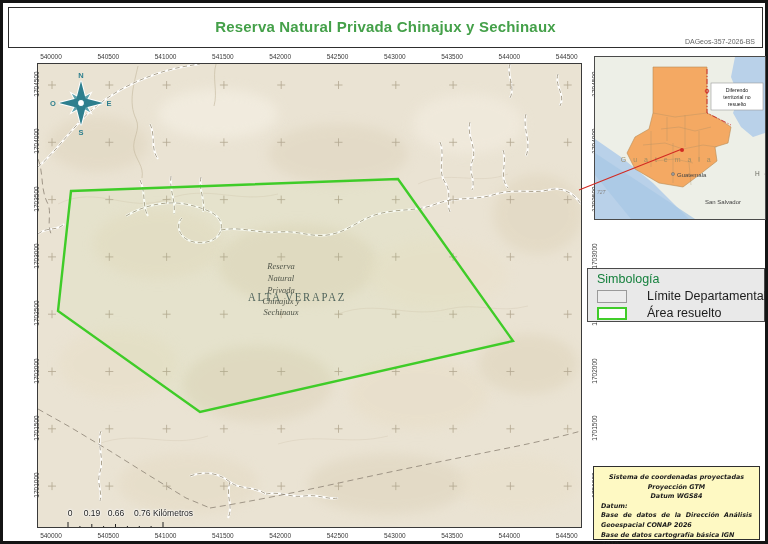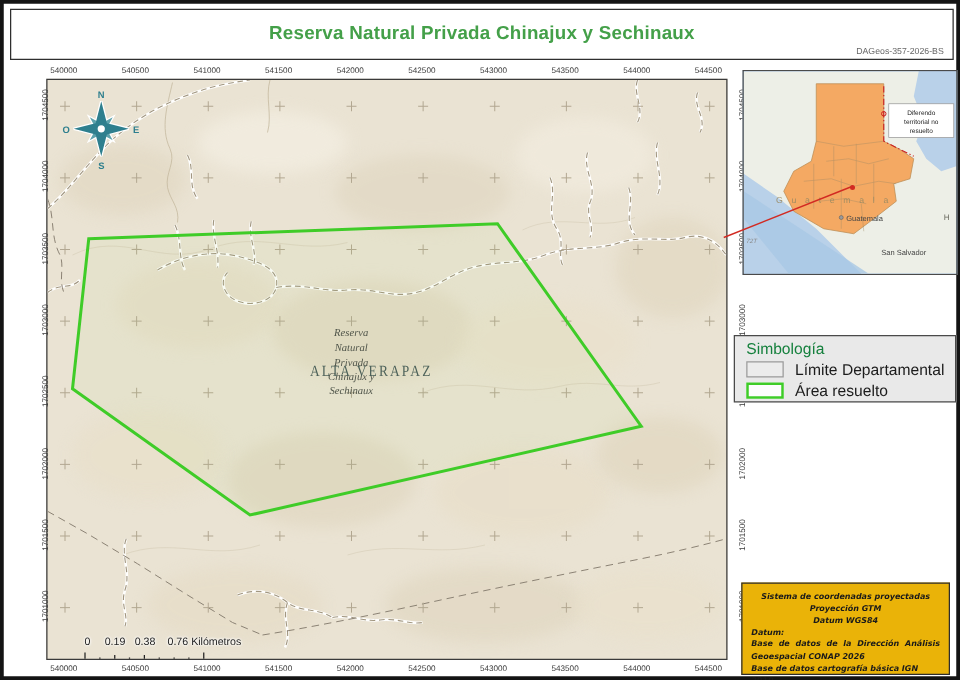--- a/index.html
+++ b/index.html
@@ -37,26 +37,26 @@
   .sb-label{position:absolute;top:0;font-size:8.5px;color:#1d1d1d;transform:translateX(-50%);white-space:nowrap;
             text-shadow:0 0 2px #fff,0 0 2px #fff,0 0 3px #fff}
   .sb-end{transform:none}
   svg.sbsvg{position:absolute;left:0;top:11px}
   .sbsvg path{stroke:#222;stroke-width:1;fill:none}
 
   
   .inset-box{position:absolute;left:591px;top:53px;width:172px;height:164px;border:1px solid #4a4a4a;box-sizing:border-box;background:#b9d1e9;overflow:hidden}
   .legend-box{position:absolute;left:584px;top:265px;width:178px;height:54px;border:1.5px solid #4a4a4a;background:#e9e9e9;box-sizing:border-box;padding:3px 9px}
   .legend-title{font-size:12.5px;color:#15803d}
-  .legend-row{display:flex;margin-top:3px;gap:9px}
+  .legend-row{display:flex;align-items:center;margin-top:3px;gap:20px}
   .swatch{width:30px;height:13px;box-sizing:border-box;flex:0 0 auto}
   .swatch.gray{border:1px solid #9a9a9a;background:#ececec}
   .swatch.green{border:2.5px solid #3fcc28;background:#fdfdfd}
   .legend-label{font-size:12.5px;color:#1c1c1c;white-space:nowrap}
-  .credits-box{position:absolute;left:590px;top:463px;width:167px;height:74px;border:1px solid #2e2e2e;background:#eab308;box-sizing:border-box;
+  .credits-box{position:absolute;left:590px;top:463px;width:167px;height:74px;border:1px solid #2e2e2e;background:#fef9c3;box-sizing:border-box;
                padding:6px 7px 4px 7px;font-family:"DejaVu Sans",sans-serif;font-style:italic;font-weight:bold;font-size:6.4px;color:#1a1a1a;line-height:1.5}
   .credits-center{text-align:center}
   .credits-src{text-align:justify}
   .overlay{position:absolute;inset:0;pointer-events:none}
   .inset-note-text{font-size:5.2px;fill:#222;text-anchor:middle;font-family:"Liberation Sans",sans-serif}
 </style>
 </head>
 <body>
 
 <div class="page">
@@ -270,21 +270,21 @@
           <text class="compass-letter" x="0" y="-25">N</text>
           <text class="compass-letter" x="28" y="3">E</text>
           <text class="compass-letter" x="0" y="32">S</text>
           <text class="compass-letter" x="-28" y="3">O</text>
         </g>
       </svg>
 
       <div class="scalebar">
         <span class="sb-label" style="left:8px">0</span>
         <span class="sb-label" style="left:30px">0.19</span>
-        <span class="sb-label" style="left:54px">0.38</span>
+        <span class="sb-label" style="left:54px">0.66</span>
         <span class="sb-label sb-end" style="left:72px">0.76 Kilómetros</span>
         <svg class="sbsvg" width="175" height="16">
           <path d="M6 11 V3 M17.9 11 V7 M29.8 11 V5 M41.6 11 V7 M53.5 11 V5 M65.4 11 V7 M77.3 11 V7 M89.1 11 V7 M101 11 V3 M6 11 H101"></path>
         </svg>
       </div>
     </div>
   <div class="coord" style="left: 18px; top: 1px;">540000</div>
       <div class="coord" style="left: 18px; top: 480px;">540000</div>
       <div class="coord" style="left: 75.3px; top: 1px;">540500</div>
       <div class="coord" style="left: 75.3px; top: 480px;">540500</div>

